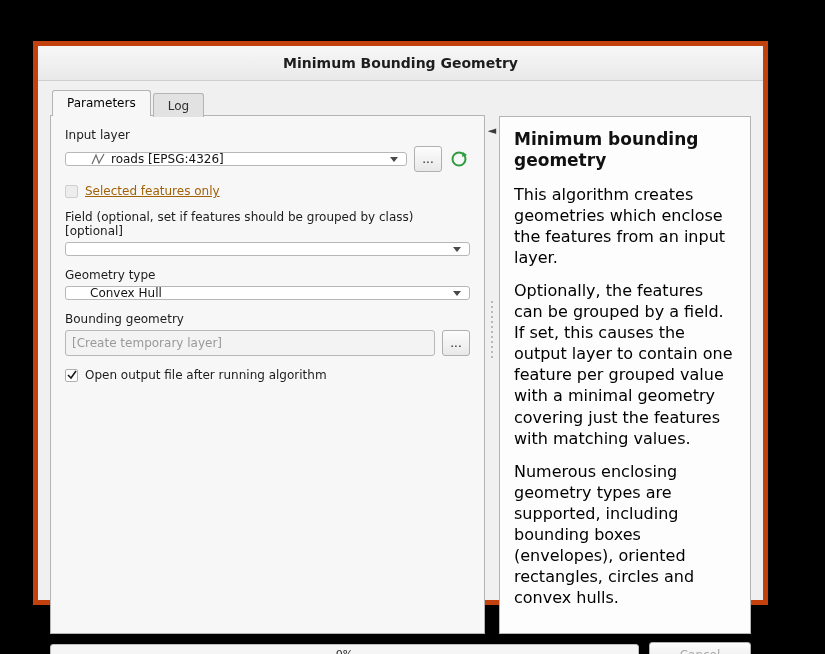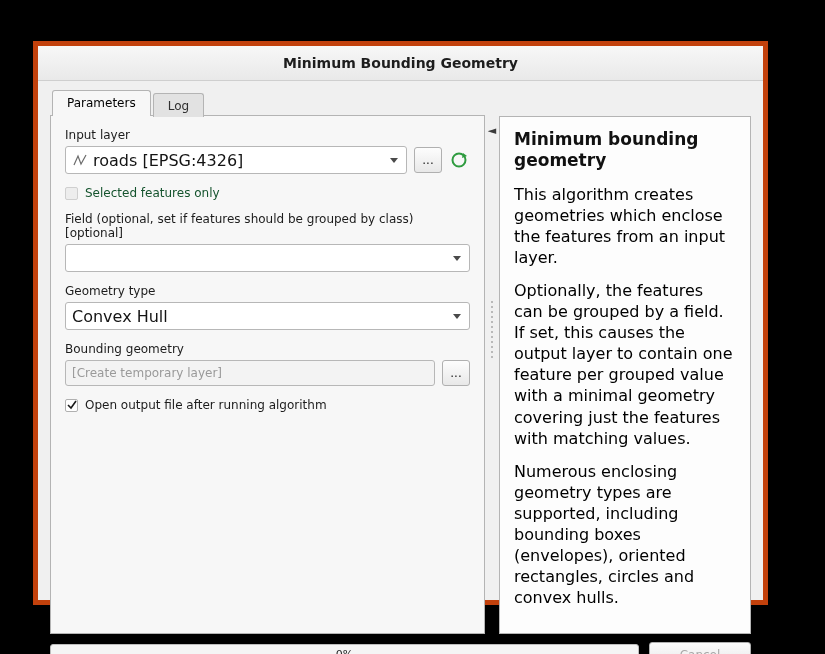--- a/index.html
+++ b/index.html
@@ -94,29 +94,29 @@
     font-size: 12px;
     color: #1c1c1c;
     margin-bottom: 4px;
     display: block;
   }
 
   .row { display: flex; align-items: center; margin-bottom: 12px; }
 
   .combo {
     flex: 1;
-    height: 28px;
+    height: 14px;
     border: 1px solid #b7b7b7;
     background: #ffffff;
     border-radius: 3px;
     display: flex;
     align-items: center;
-    padding: 0 4px 0 6px;
-    box-sizing: border-box;
-    font-size: 16px;
+    padding: 0 4px 0 24px;
+    box-sizing: border-box;
+    font-size: 12px;
     color: #141414;
     position: relative;
   }
   .combo .ctext { flex: 1; white-space: nowrap; overflow: hidden; }
   .combo .arrow {
     width: 0; height: 0;
     border-left: 4px solid transparent;
     border-right: 4px solid transparent;
     border-top: 5px solid #4a4a4a;
     margin-right: 4px;
@@ -160,21 +160,21 @@
     margin-right: 7px;
     box-sizing: border-box;
     display: flex; align-items: center; justify-content: center;
     flex: none;
   }
   .cbox.disabled { background: #ededed; border-color: #cfcfcf; }
   .cbox .tick {
     width: 10px; height: 10px;
   }
   .checkline .ctxt { font-size: 12px; color: #1c1c1c; }
-  .checkline .ctxt.disabled { color: #14532d; }
+  .checkline .ctxt.disabled { color: #a16207; text-decoration: underline; }
 
   .lineedit {
     flex: 1;
     height: 26px;
     border: 1px solid #b7b7b7;
     background: #f3f3f3;
     border-radius: 3px;
     display: flex;
     align-items: center;
     padding: 0 6px;

